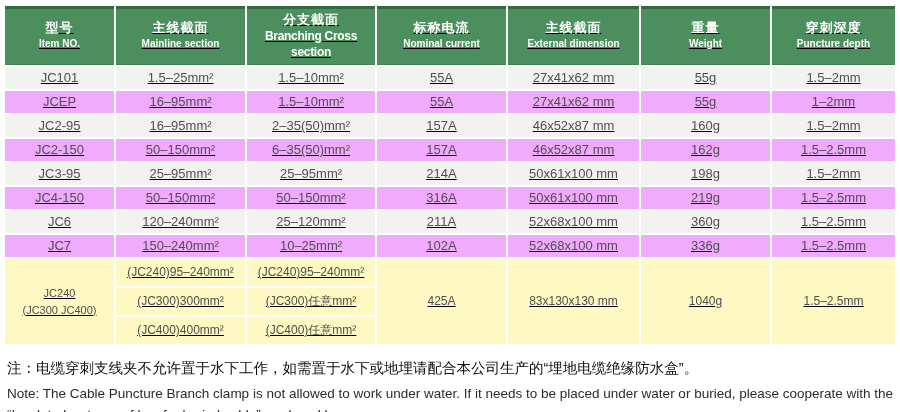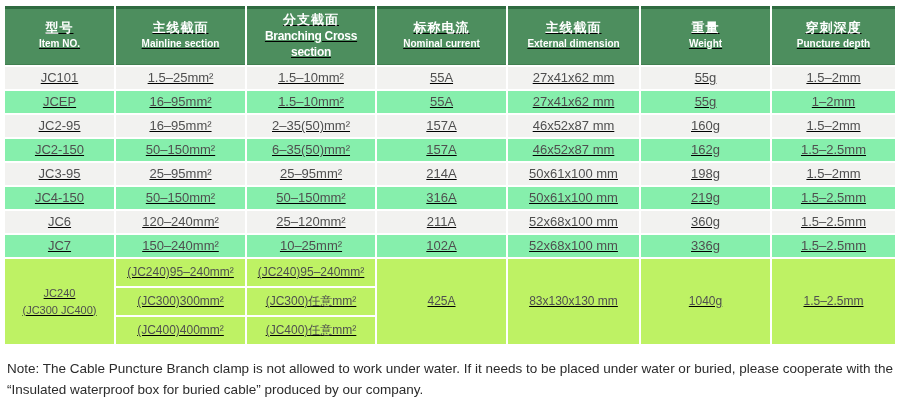--- a/index.html
+++ b/index.html
@@ -19,22 +19,22 @@
     border-top:3px solid #2f6b40;border-bottom:1px solid #417f50;
   }
   th .zh{font-size:13px;line-height:16px;letter-spacing:1px;}
   th .en{font-size:10px;line-height:16px;font-weight:bold;}
   th .en.tight{font-size:12px;letter-spacing:-0.3px;}
   td{
     background:#f2f2f0;color:#4f4f4f;text-align:center;vertical-align:middle;
     font-size:13px;line-height:14px;padding:4px 2px;
     overflow:hidden;white-space:nowrap;
   }
-  tr.alt td{background:#86efac;}
-  tr.sub td{font-size:12px;line-height:15px;padding:6px 2px;background:#bef264;}
+  tr.alt td{background:#f0abfc;}
+  tr.sub td{font-size:12px;line-height:15px;padding:6px 2px;background:#fef9c3;}
   td.span-cell{background:#ececea;}
   td.id-cell .l1,td.id-cell .l2{font-size:11px;line-height:17px;}
   .notes{width:888px;margin:12px auto 0 auto;padding-left:2px;}
   .note-zh{font-size:14.5px;color:#0d0d0d;line-height:21px;}
   .note-en{font-size:13.5px;color:#2b2b2b;line-height:21px;margin-top:4px;}
 </style>
 </head>
 <body>
 
 <div class="page">
@@ -171,16 +171,17 @@
         <td>(JC300)任意mm²</td>
       </tr>
       <tr class="sub">
         <td>(JC400)400mm²</td>
         <td>(JC400)任意mm²</td>
       </tr>
     </tbody>
   </table>
 
   <div class="notes">
+    <div class="note-zh">注：电缆穿刺支线夹不允许置于水下工作，如需置于水下或地埋请配合本公司生产的“埋地电缆绝缘防水盒”。</div>
     <div class="note-en">Note: The Cable Puncture Branch clamp is not allowed to work under water. If it needs to be placed under water or buried, please cooperate with the “Insulated waterproof box for buried cable” produced by our company.</div>
   </div>
 
 </div>
 
 </body></html>

